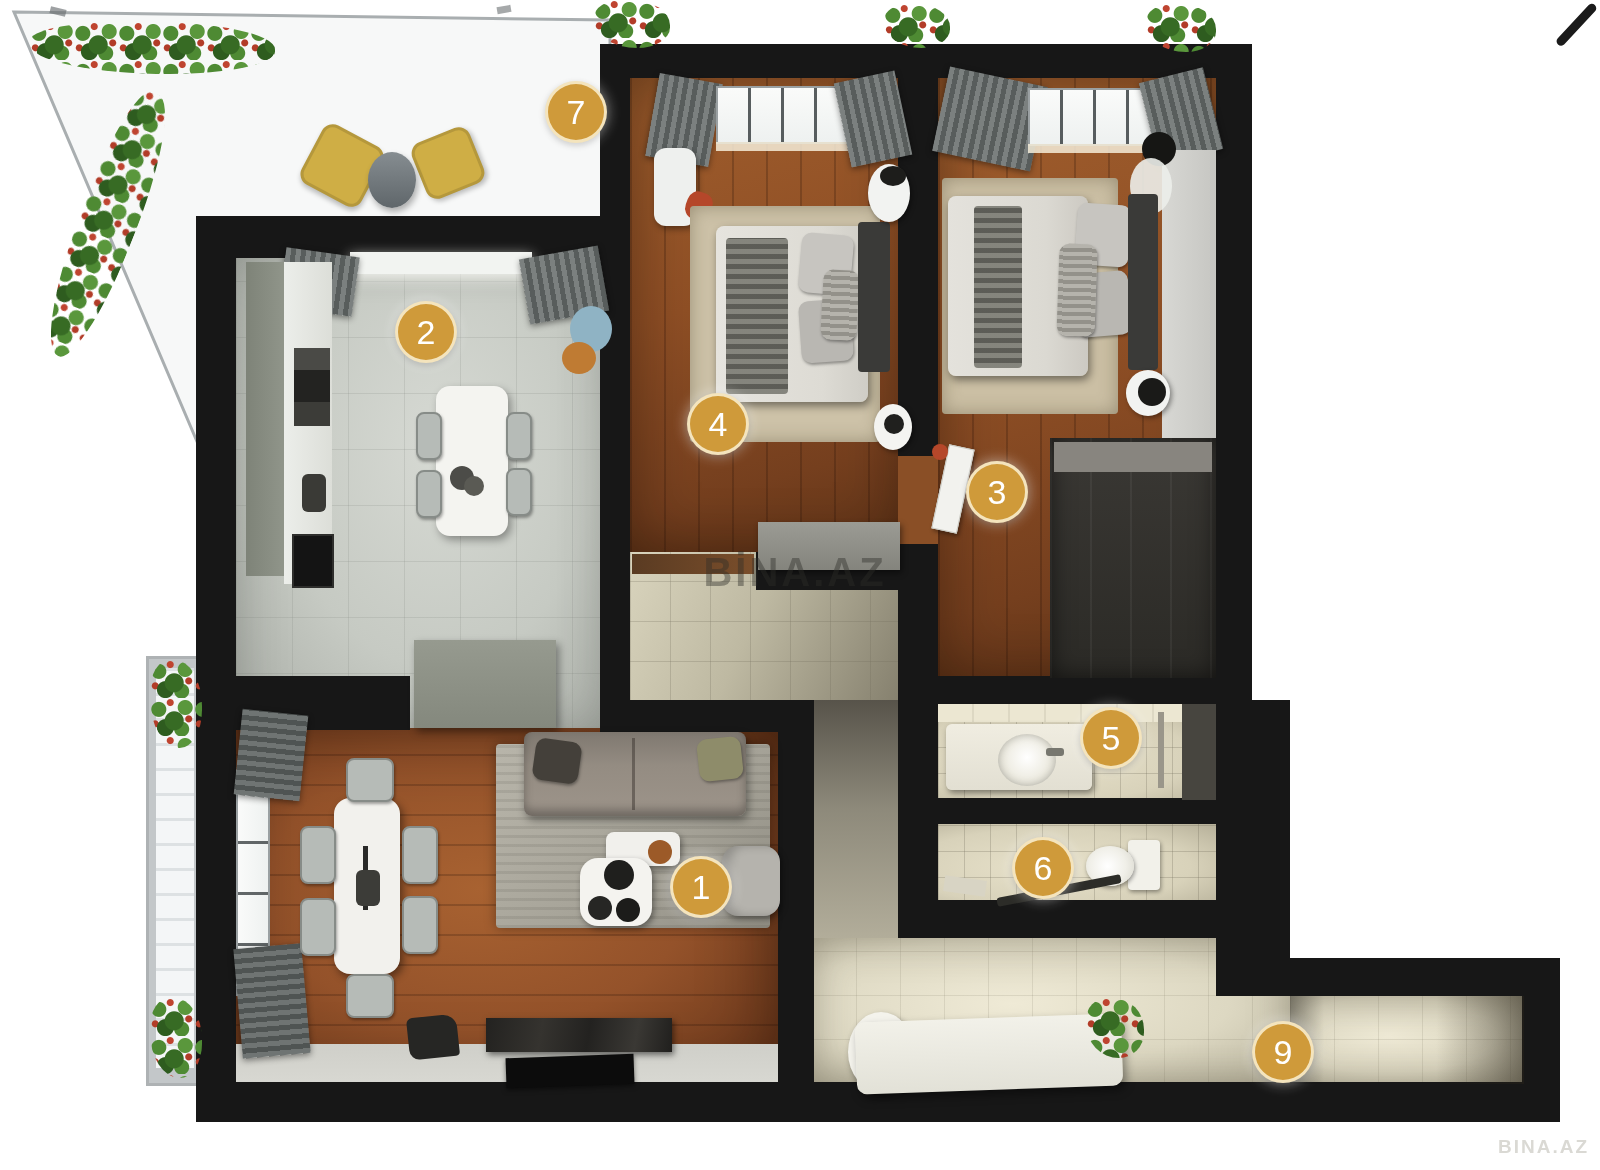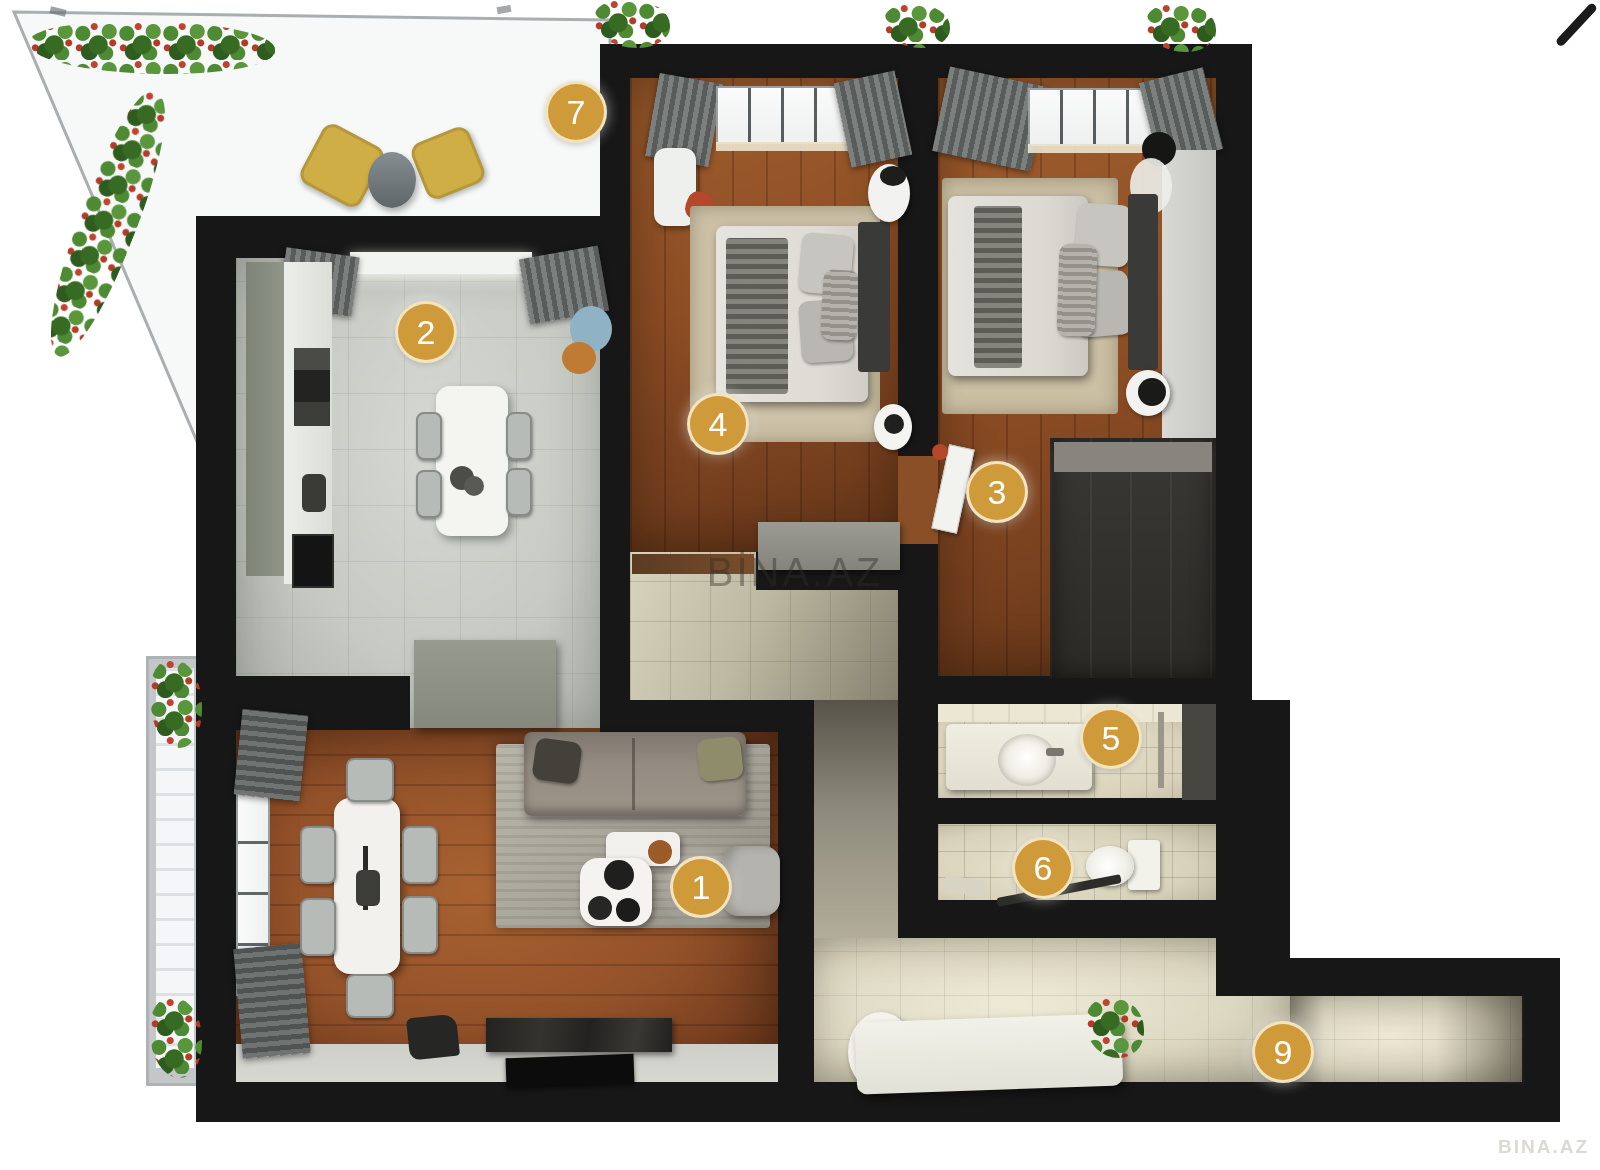--- a/index.html
+++ b/index.html
@@ -58,21 +58,21 @@
         radial-gradient(circle at 12% 68%, #b23c28 0 3px, transparent 4px),
         radial-gradient(circle at 88% 55%, #b23c28 0 3px, transparent 4px),
         radial-gradient(circle at 46% 12%, #bf4430 0 3px, transparent 4px);
       background-size:44px 38px;}
   
   .badge{position:absolute;width:56px;height:56px;border-radius:50%;
       background:#cf9a3a;border:3px solid rgba(246,232,196,.95);
       box-shadow:0 0 14px rgba(255,255,255,.55), 0 2px 6px rgba(0,0,0,.25);
       display:flex;align-items:center;justify-content:center;
       color:#ffffff;font-size:34px;font-weight:400;line-height:1;}
-  .watermark{position:absolute;font-weight:400;letter-spacing:3px;color:rgba(45,45,40,.42);}
+  .watermark{position:absolute;font-weight:700;letter-spacing:3px;color:rgba(45,45,40,.42);}
   .watermark2{position:absolute;font-weight:700;letter-spacing:2px;color:rgba(150,146,132,.35);}
 </style>
 </head>
 <body>
 
 <div class="plan">
 
   <svg class="abs" style="left:0;top:0" width="1600" height="1170">
     <polygon points="14,12 610,20 610,218 204,218 204,458" fill="#f7f8f8" stroke="#a9aeb0" stroke-width="3"></polygon>
   </svg>

